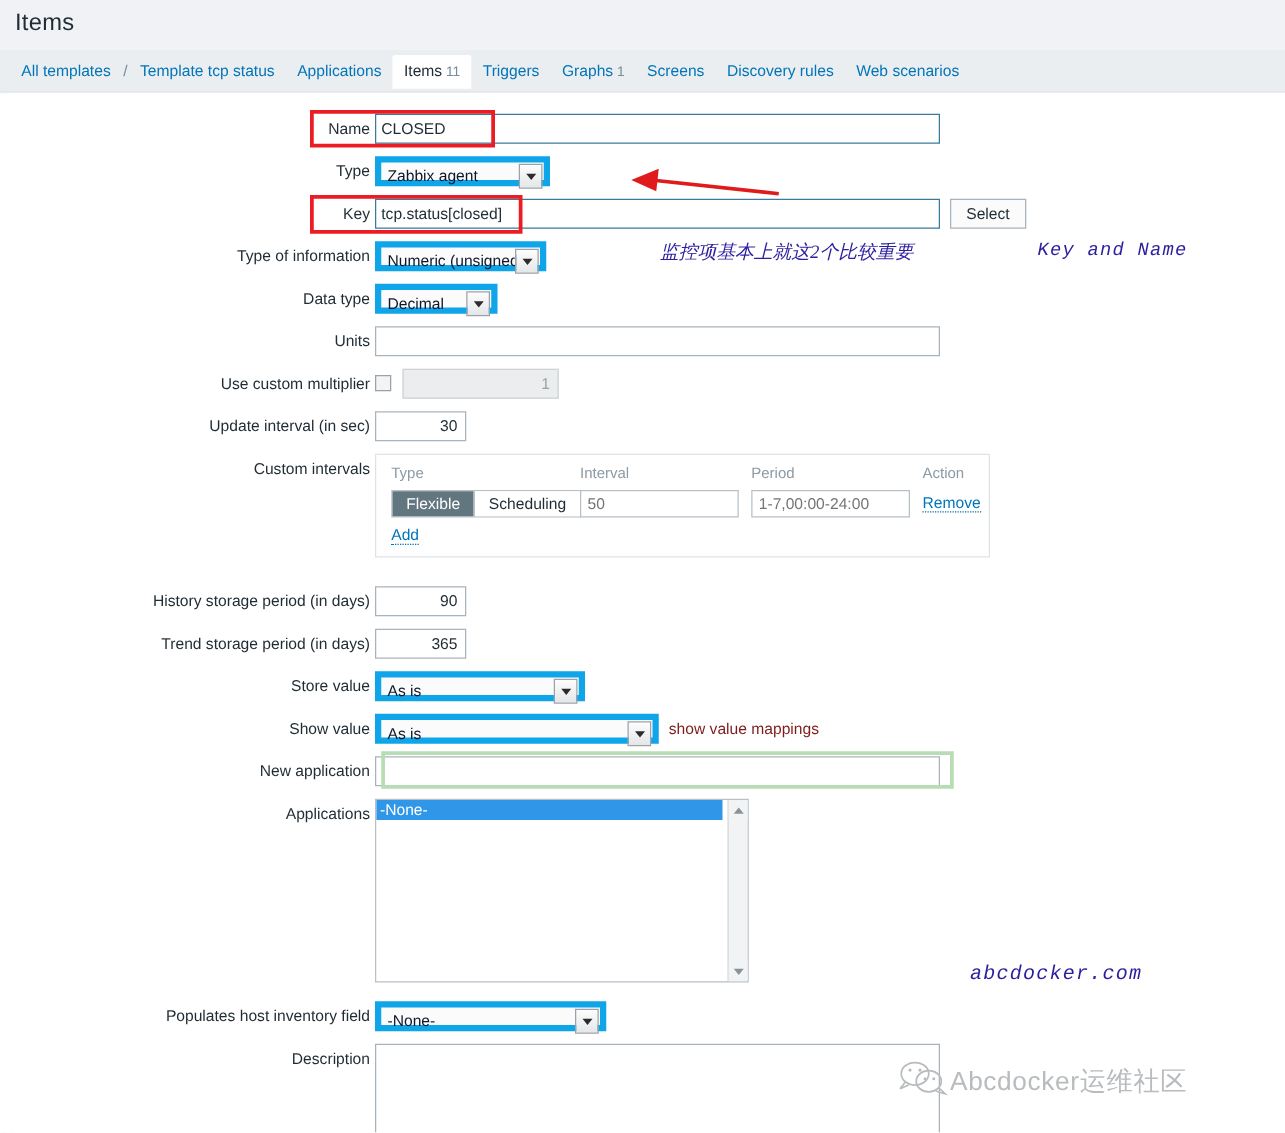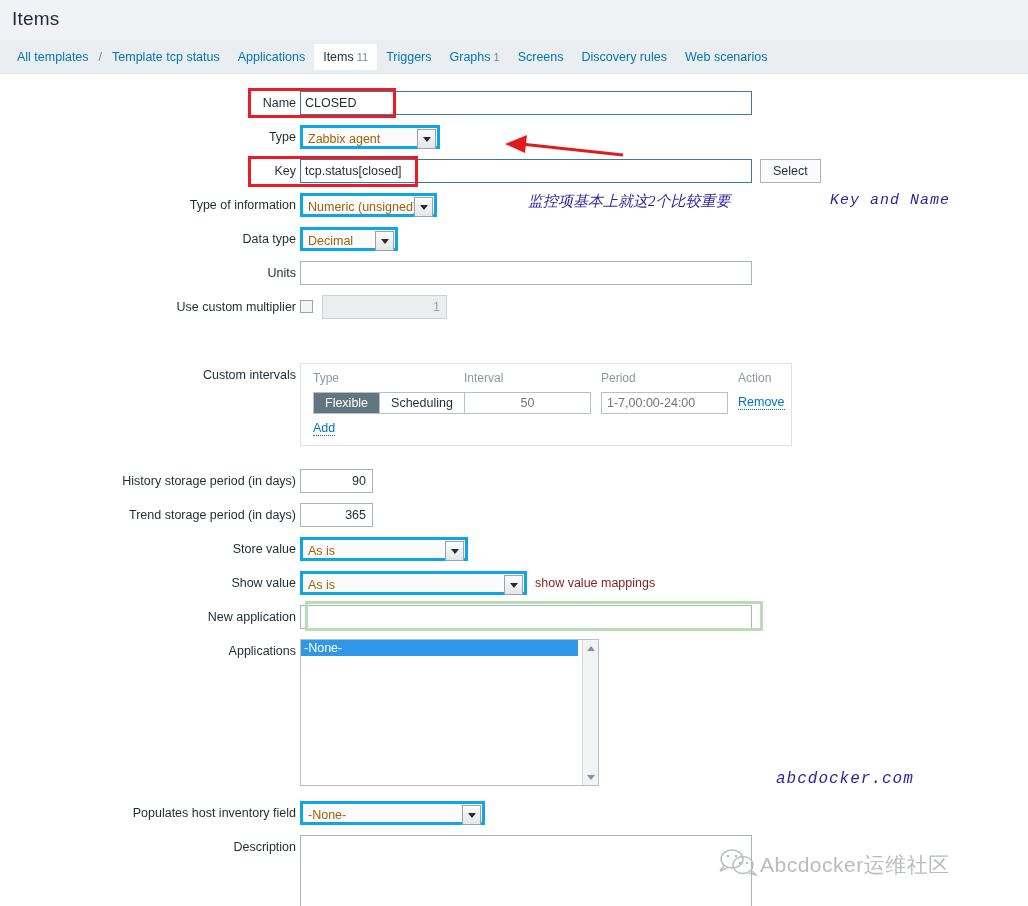--- a/index.html
+++ b/index.html
@@ -106,24 +106,24 @@
   }
   input.txt.focus-blue { border-color: #3a7b9c; }
 
   textarea.txt { resize: none; padding: 3px 4px; }
 
   
   .sel {
     position: relative;
     display: inline-block;
     height: 24px;
-    border: 3px solid #0ea5e9;
+    border: 5px solid #0ea5e9;
     background: #fbfbfb;
     font-size: 12.5px;
-    color: #a16207;
+    color: #0f172a;
   }
   .sel .val {
     position: absolute; left: 5px; top: 0;
     line-height: 23px; white-space: nowrap;
   }
   .sel .arrow {
     position: absolute; right: 1px; top: 1px;
     width: 19px; height: 20px;
     background: linear-gradient(#fdfdfd,#e4e6e8);
     border: 1px solid #9aa3ab;
@@ -377,37 +377,43 @@
     </div>
 
     <div class="row" style="left:115px; top:220px; width:700px;">
       <div class="lbl" style="width:181px;">Use custom multiplier</div>
       <div class="ctl" style="display:flex; align-items:flex-start;">
         <span class="cb"></span>
         <input class="txt num disabled" style="width: 125px; margin-left: 9px;" disabled="" value="1">
       </div>
     </div>
 
+    <div class="row" style="left:115px; top:254px; width:700px;">
+      <div class="lbl" style="width:181px;">Update interval (in sec)</div>
+      <div class="ctl">
+        <input class="txt num" style="width: 73px;" value="30">
+      </div>
+    </div>
 
     <div class="row" style="left:115px; top:288px; width:830px;">
       <div class="lbl" style="width:181px;">Custom intervals</div>
       <div class="ctl">
         <div class="ci-box">
           <div class="ci-head">
             <span style="left:12px;">Type</span>
             <span style="left:163px;">Interval</span>
             <span style="left:300px;">Period</span>
             <span style="left:437px;">Action</span>
           </div>
           <div class="ci-row">
             <div class="seg">
               <div class="on">Flexible</div>
               <div>Scheduling</div>
             </div>
-            <input class="ci-inp" style="left: 163px; width: 127px; text-align: center;" placeholder="50">
+            <input class="ci-inp" style="left: 163px; width: 127px; text-align: left;" placeholder="50">
             <input class="ci-inp" style="left: 300px; width: 127px;" placeholder="1-7,00:00-24:00">
             <a class="lnk" style="position:absolute; left:437px; top:3px;">Remove</a>
           </div>
           <a class="lnk ci-add">Add</a>
         </div>
       </div>
     </div>
 
     <div class="row" style="left:115px; top:394px; width:700px;">
       <div class="lbl" style="width:181px;">History storage period (in days)</div>

